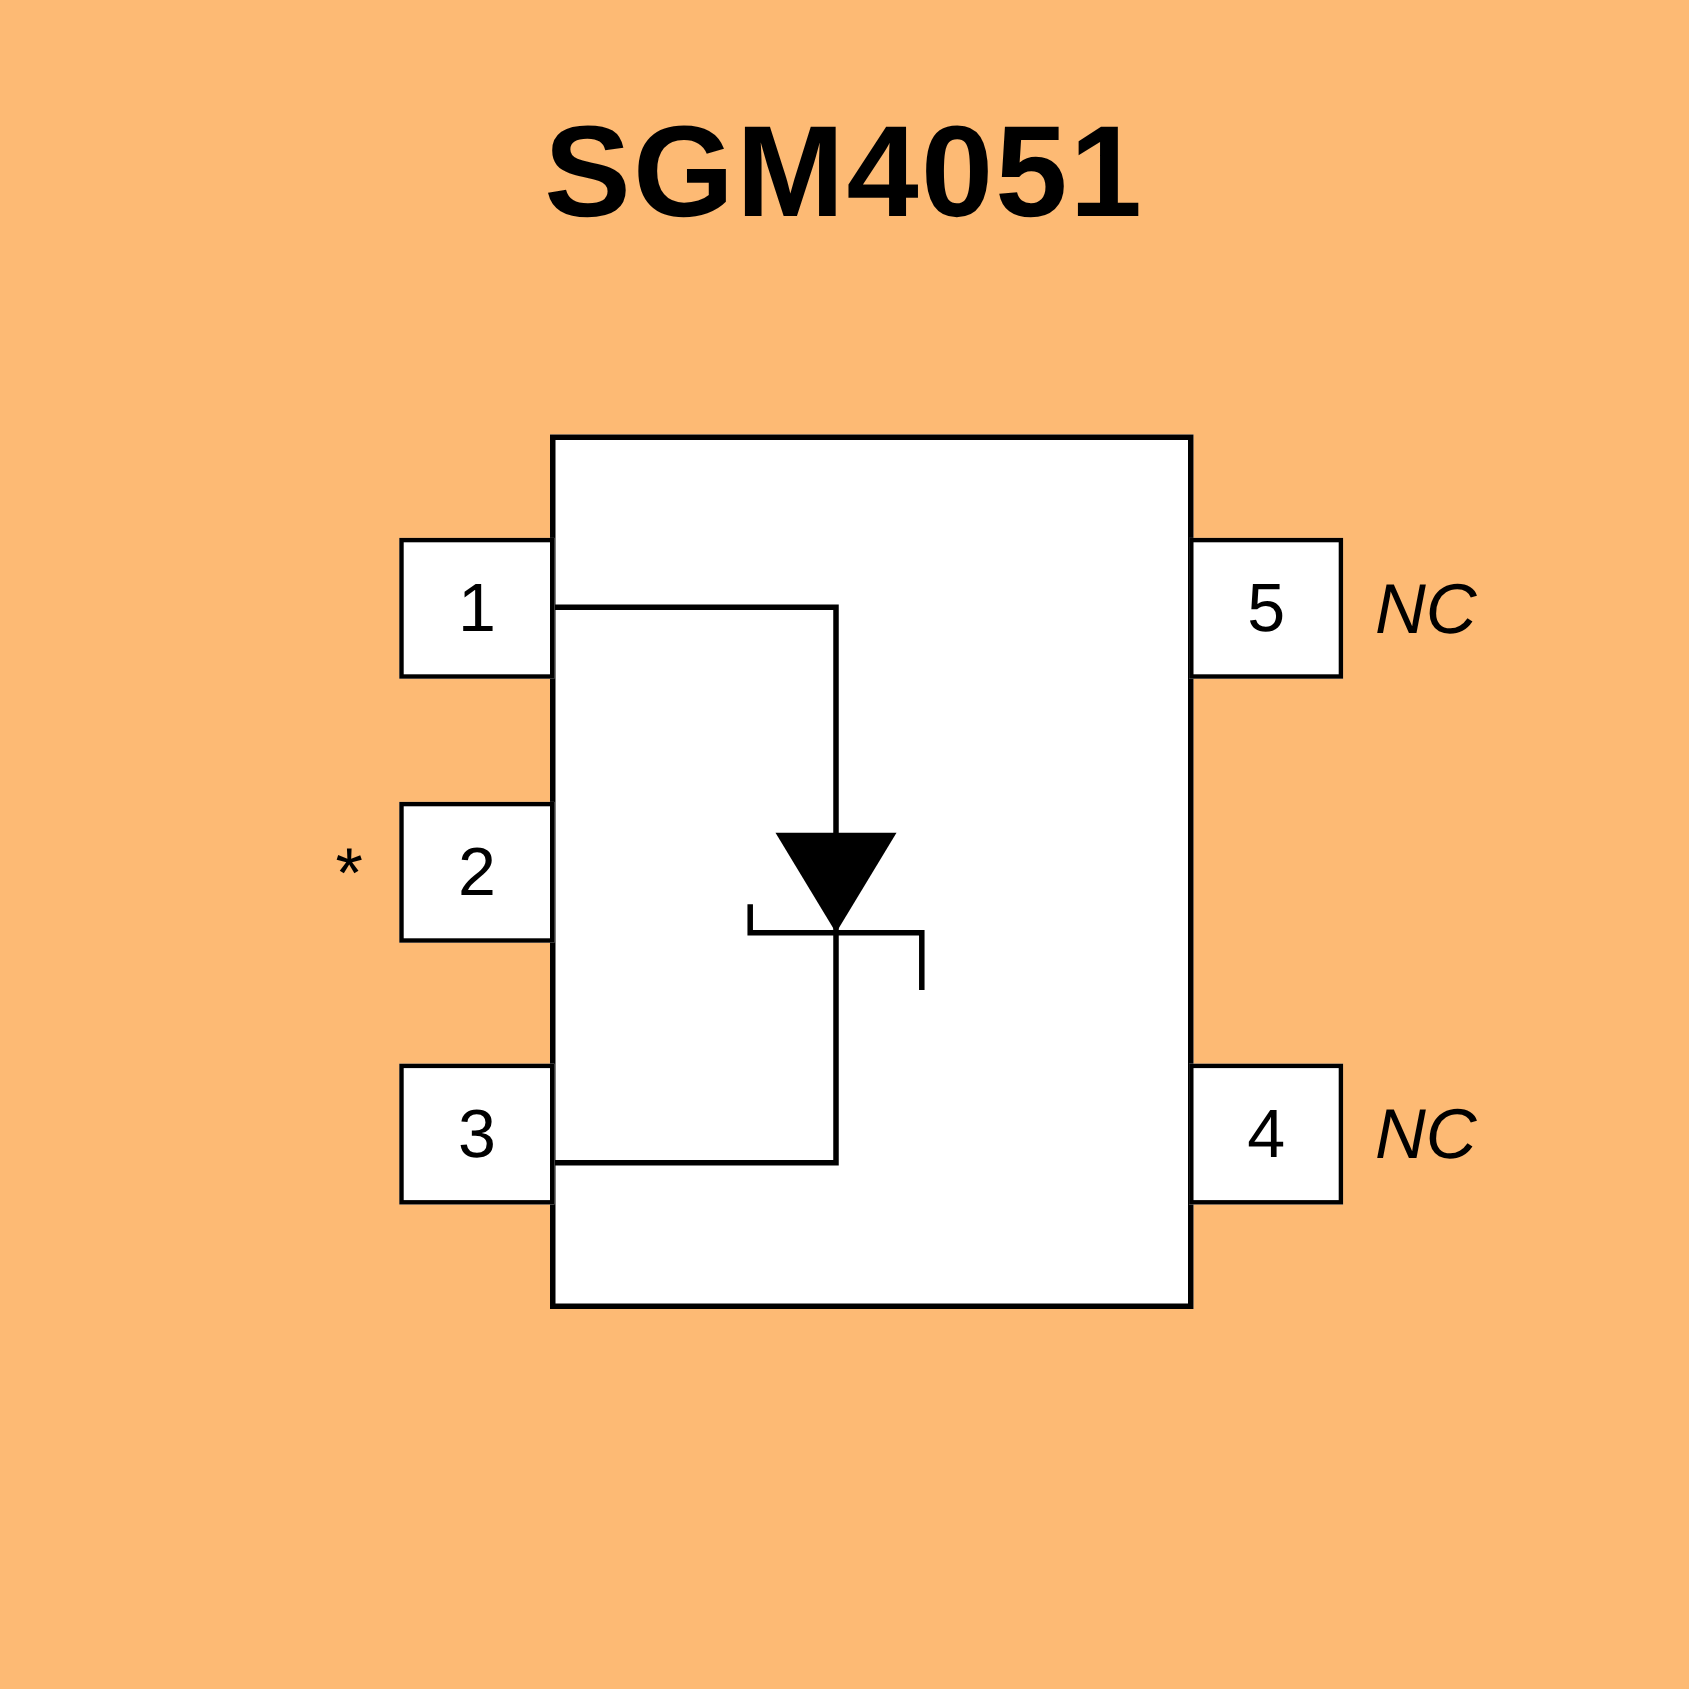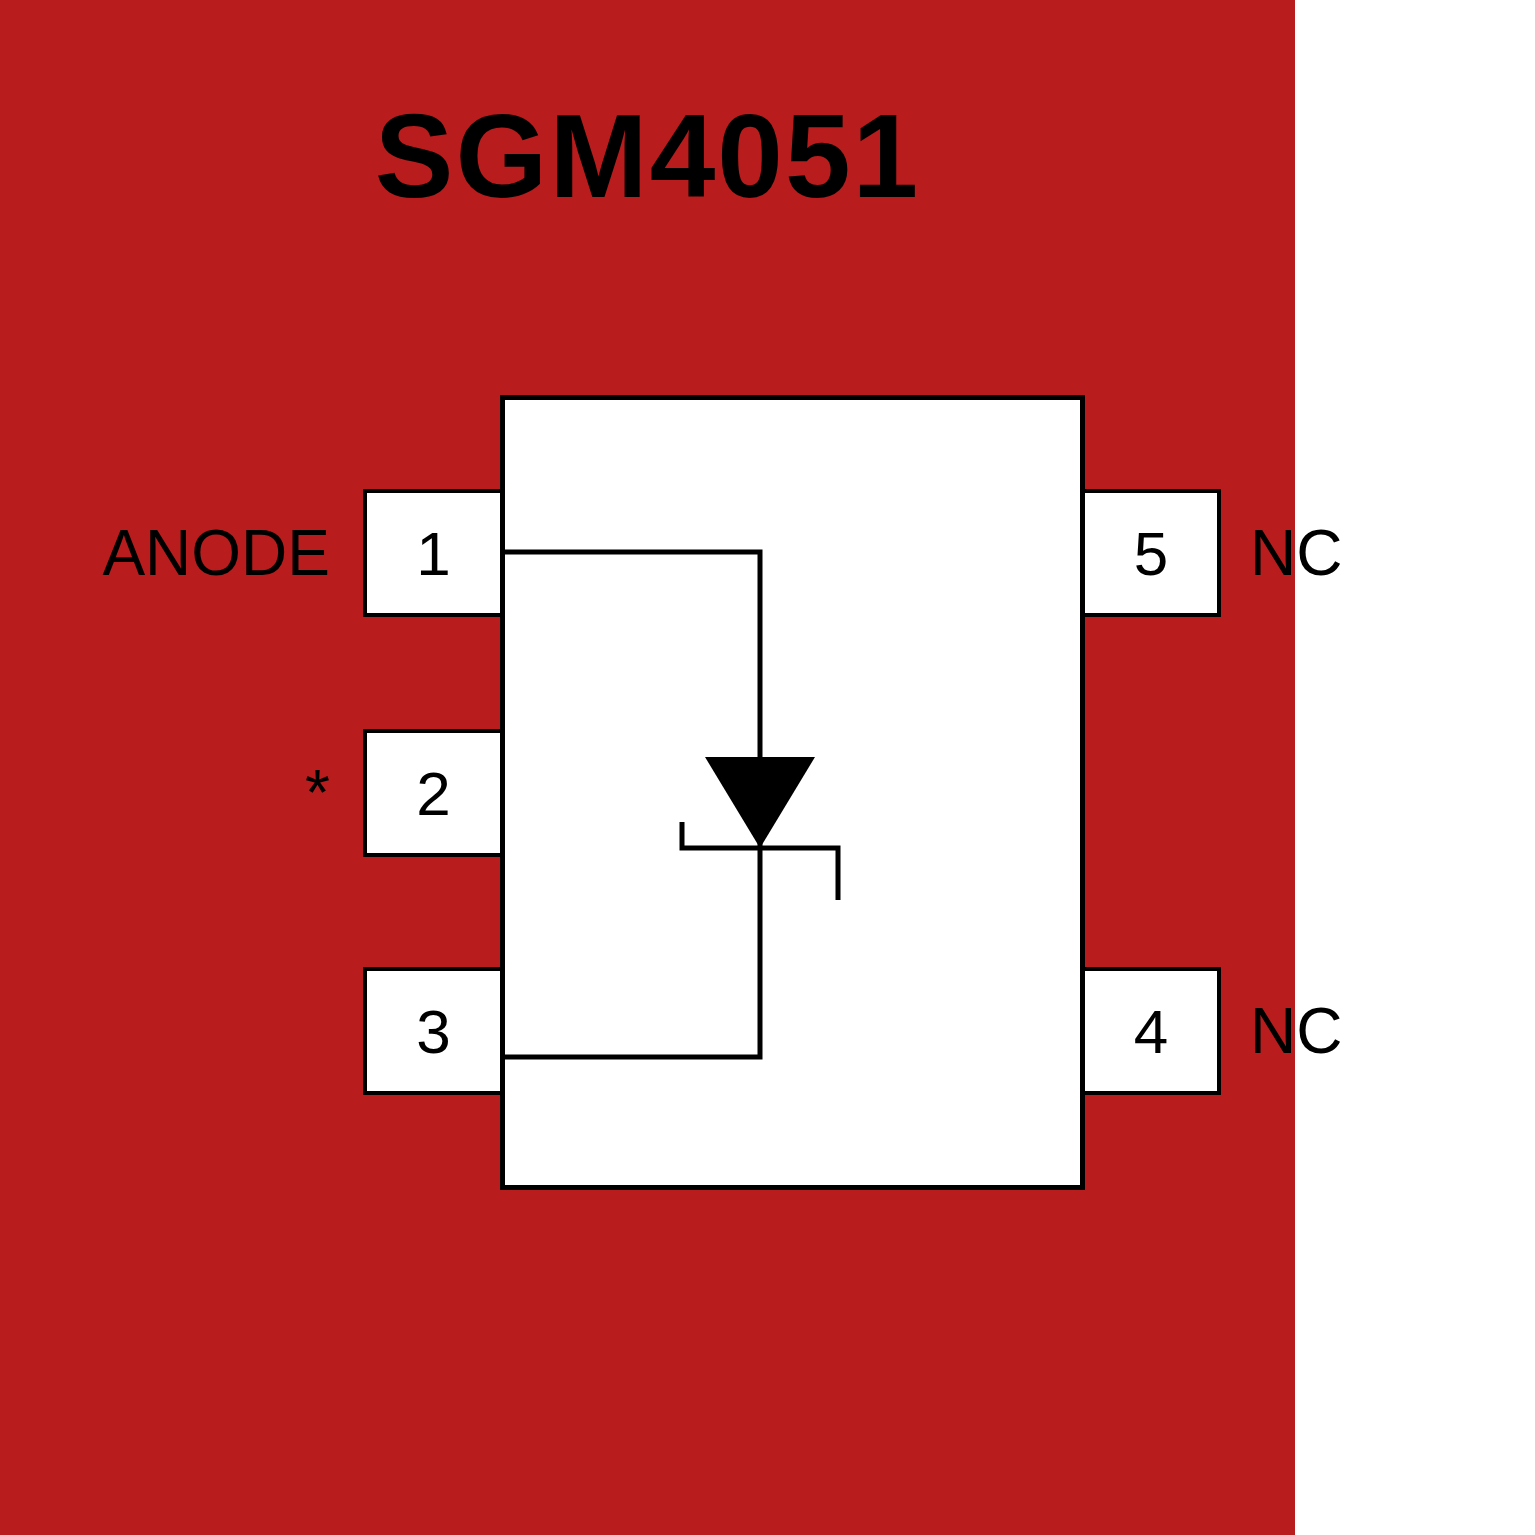--- a/index.html
+++ b/index.html
@@ -4,22 +4,22 @@
 <style>
   * { margin: 0; padding: 0; box-sizing: border-box; }
   html, body {
     width: 1535px; height: 1535px;
     background: #ffffff;
     font-family: "Liberation Sans", sans-serif;
     overflow: hidden;
   }
   .page {
     position: relative;
-    width: 1295px; height: 1535px;
-    background: #b91c1c;
+    width: 1535px; height: 1535px;
+    background: #fdba74;
     color: #000000;
   }
   .title {
     position: absolute;
     left: 0; top: 88px;
     width: 100%;
     text-align: center;
     font-size: 118px;
     font-weight: 700;
     letter-spacing: 2px;
@@ -76,20 +76,21 @@
   .pin-label.left {
     left: 0; width: 330px;
     justify-content: flex-end;
   }
   .pin-label.row1 { top: 489px; }
   .pin-label.row2 { top: 729px; }
   .pin-label.row3 { top: 967px; }
   .pin-label.rightside {
     left: 1250px; width: 280px;
     justify-content: flex-start;
+    font-style: italic;
   }
 </style>
 </head>
 <body>
 
 <div class="page">
 
   <div class="title">SGM4051</div>
 
   <div class="ic-body"></div>
@@ -110,19 +111,18 @@
     <span>3</span>
   </div>
 
   <div class="pin-box right p5">
     <span>5</span>
   </div>
   <div class="pin-box right p4">
     <span>4</span>
   </div>
 
-  <div class="pin-label left row1">ANODE</div>
   <div class="pin-label left row2">*</div>
 
   <div class="pin-label rightside row1">NC</div>
   <div class="pin-label rightside row3">NC</div>
 
 </div>
 
 </body></html>

